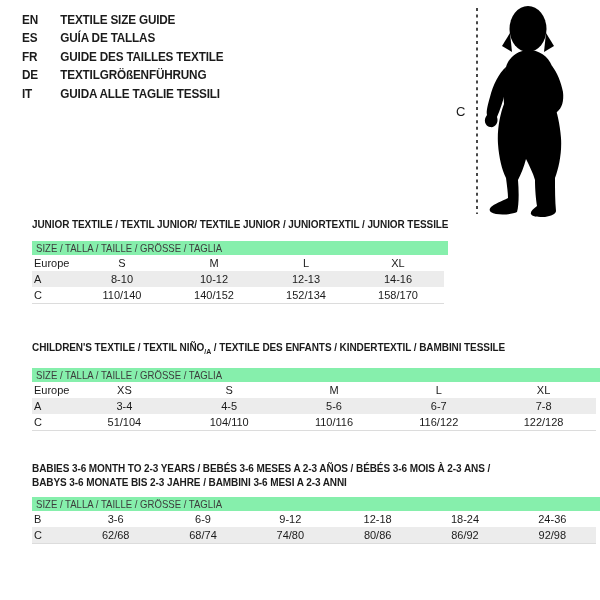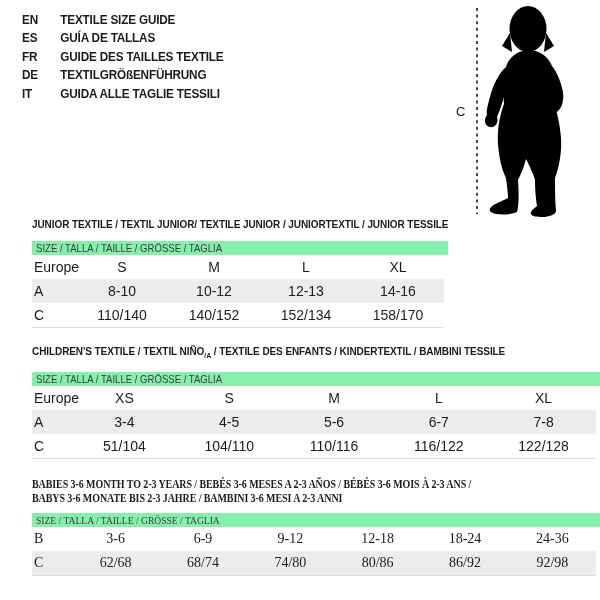--- a/index.html
+++ b/index.html
@@ -23,27 +23,27 @@
 
   
   .main { position:absolute; left:32px; top:218px; width:564px; }
   .tbl-title { font-size:11.5px; font-weight:bold; line-height:13px; margin-bottom:10px; letter-spacing:-0.1px; }
   .tbl-title sub { font-size:8px; }
   .tbl-title-line { font-size:11.5px; font-weight:bold; line-height:14px; letter-spacing:-0.1px; }
   .mb8 { margin-bottom:8px; }
   .size-bar { background:#86efac; height:14px; line-height:14px; padding-left:4px; font-size:11px; color:#3c3c3c; }
   .size-bar span { display:inline-block; }
   table.sizes { border-collapse:collapse; table-layout:fixed; border-bottom:1px solid #dcdcdc; }
-  table.sizes td { height:24px; font-size:14px; text-align:center; padding:0; vertical-align:middle; }
+  table.sizes td { height:16px; font-size:11px; text-align:center; padding:0; vertical-align:middle; }
   table.sizes td.lbl { text-align:left; padding-left:2px; }
   tr.shaded { background:#ececec; }
   .t1 { width:412px; }
   .t2, .t3 { width:564px; }
-  .sec2 { margin-top:17px; }
-  .sec3 { margin-top:18px;font-family:Liberation Serif, serif; }
+  .sec2 { margin-top:37px; }
+  .sec3 { margin-top:30px; }
   col.c0-t1 { width:44px; }
   col.c0 { width:40px; }
 
   
   .legend { margin-top:30px; }
   .legend-line { font-size:11.5px; font-weight:bold; line-height:18px; letter-spacing:-0.1px; }
 </style>
 </head>
 <body>
 

